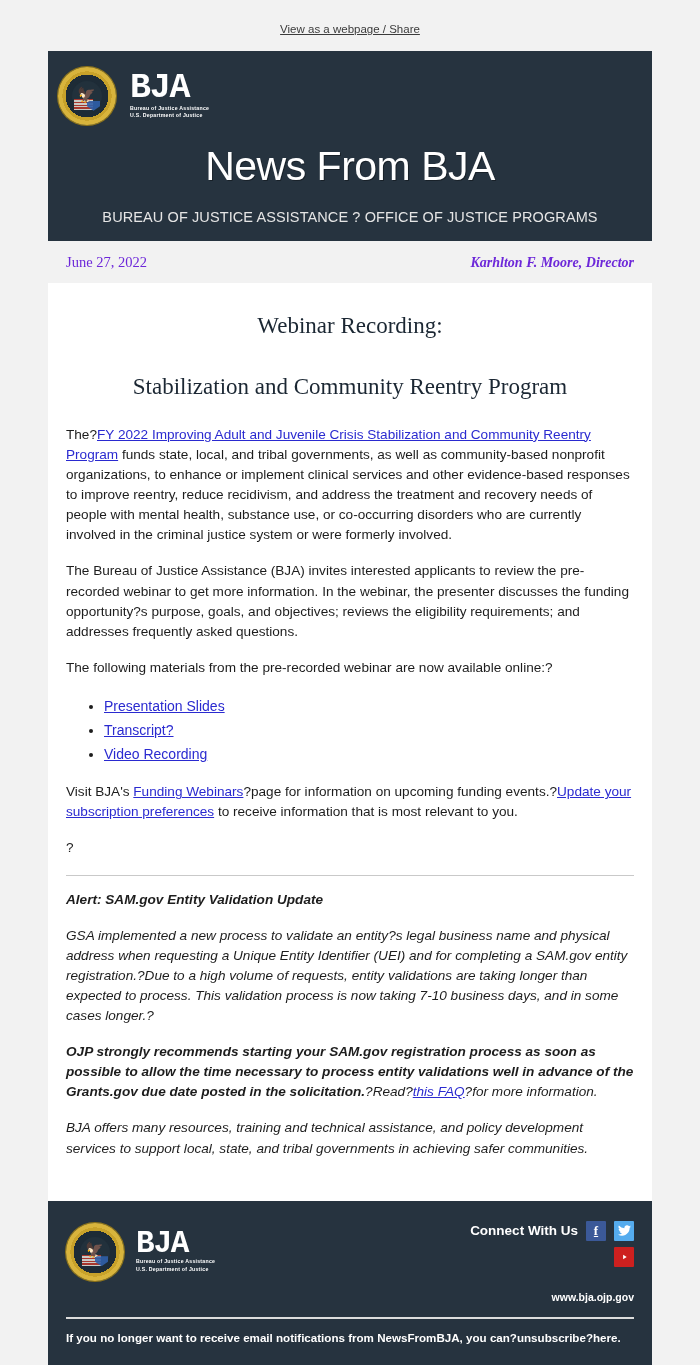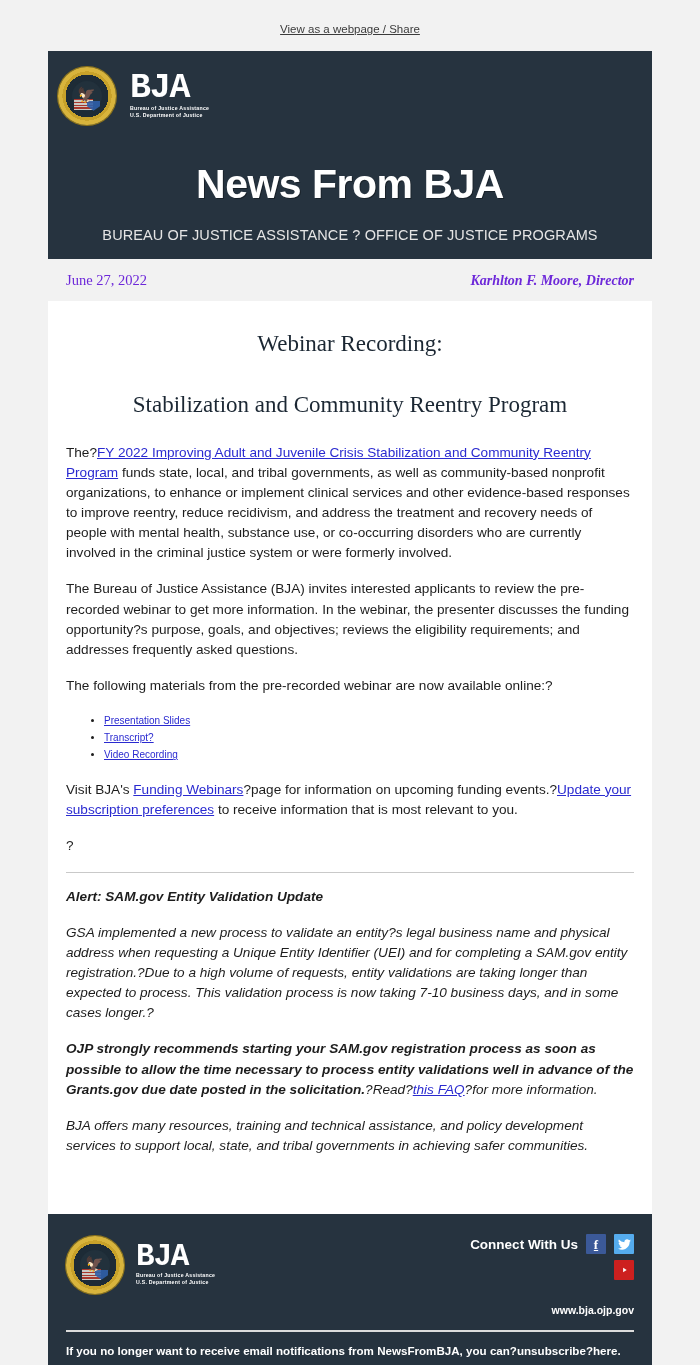--- a/index.html
+++ b/index.html
@@ -106,24 +106,24 @@
   .logotype .sub2 {
     font-size: 5.2px;
     font-weight: bold;
     letter-spacing: .25px;
     line-height: 1.45;
     color: #ffffff;
   }
   .masthead-title {
     text-align: center;
     color: #ffffff;
-    font-weight: bold;
+    font-weight: normal;
     font-size: 41px;
     letter-spacing: -0.5px;
-    margin-top: 32px;
+    margin-top: 14px;
     text-shadow: 1px 1px 0 rgba(0,0,0,.35);
     font-family: "Liberation Sans", sans-serif;
   }
   .masthead-sub {
     text-align: center;
     color: #e5e5e5;
     font-size: 14.5px;
     letter-spacing: .1px;
     margin-top: 19px;
     font-family: "Liberation Sans", sans-serif;
@@ -138,21 +138,21 @@
     padding: 13px 18px 12px 18px;
     font-family: "Liberation Serif", serif;
     color: #6d28d9;
   }
   .dateband .date { font-size: 14.5px; }
   .dateband .director { font-size: 14px; font-style: italic; font-weight: bold; }
 
   
   .card {
     background: #ffffff;
-    padding: 22px 18px 42px 18px;
+    padding: 22px 18px 26px 18px;
   }
   .headline {
     font-family: "Liberation Serif", serif;
     color: #1b2733;
     text-align: center;
     font-size: 23px;
     line-height: 1.33;
     margin: 6px 0 22px 0;
     font-weight: normal;
   }
@@ -164,21 +164,21 @@
     margin: 0 0 16px 0;
   }
   .card a { color: #2a2ad0; text-decoration: underline; }
   .card ul {
     margin: 0 0 16px 0;
     padding-left: 38px;
     list-style: disc;
   }
   .card li {
     font-family: "Liberation Sans", sans-serif;
-    font-size: 10px;
+    font-size: 14px;
     line-height: 1.72;
     color: #1d1d1d;
   }
   .qmark { font-size: 13.6px; color: #1d1d1d; margin: 0 0 10px 0; }
   .rule {
     border: 0;
     border-top: 1px solid #c9c9c9;
     margin: 8px 0 14px 0;
   }
   .alert-title {

